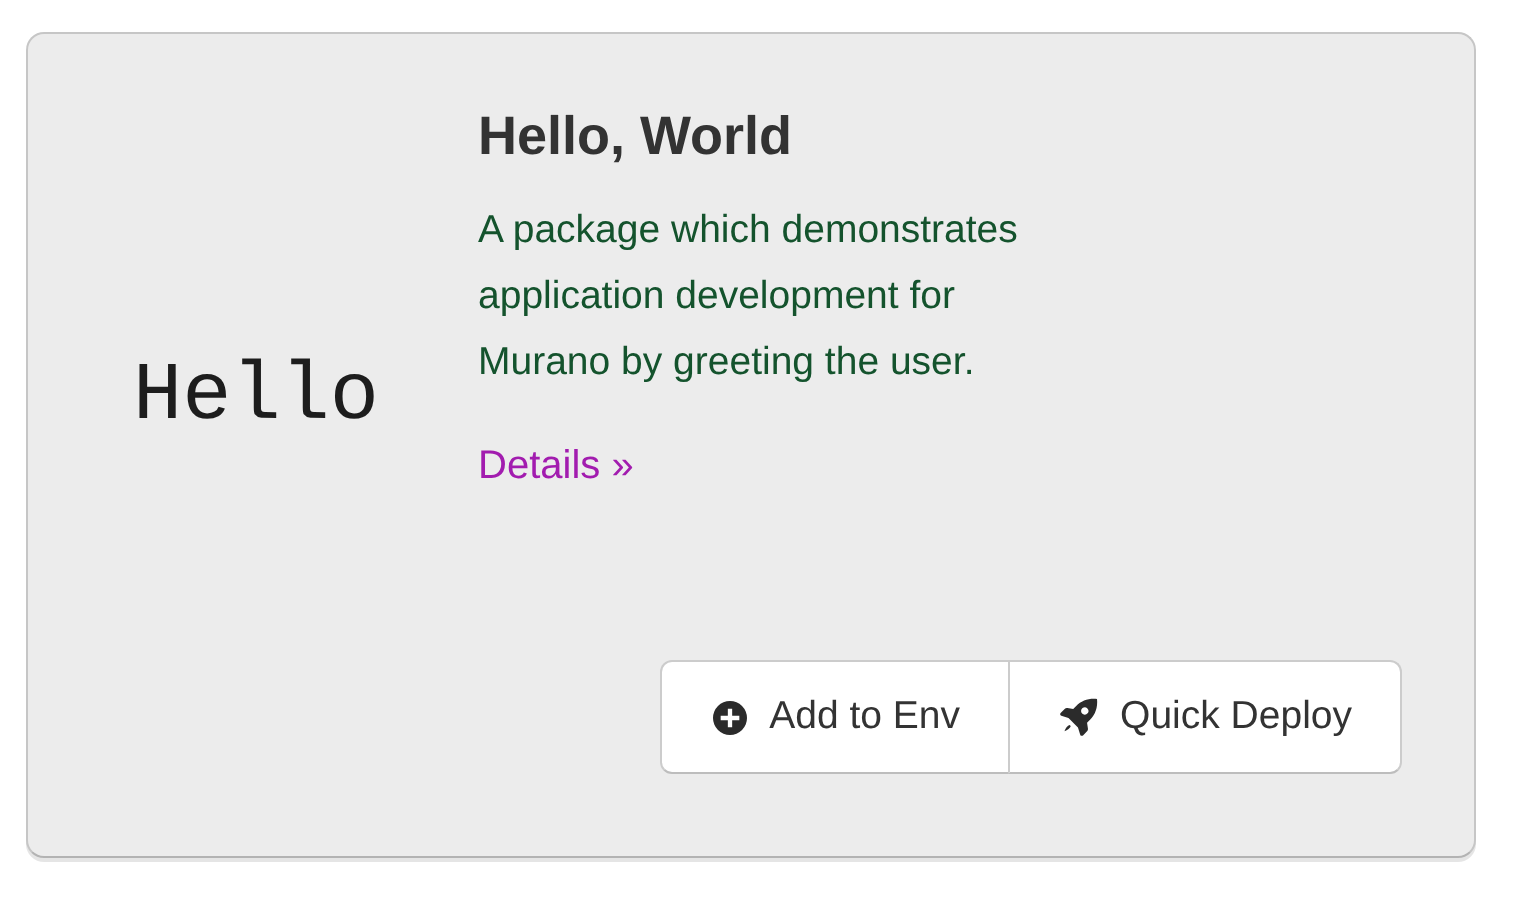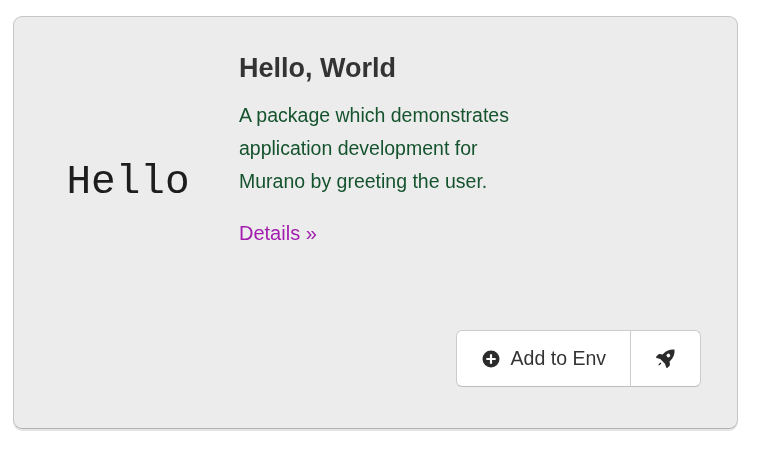--- a/index.html
+++ b/index.html
@@ -24,21 +24,21 @@
     box-sizing: border-box;
     background: #ececec;
     border: 1px solid #c6c6c6;
     border-bottom-color: #b3b3b3;
     border-radius: 9px;
     box-shadow: 0 2px 0 rgba(0,0,0,0.10);
   }
   .logo-col {
     position: absolute;
     left: 0;
-    top: 40px;
+    top: 57px;
     width: 228px;
     text-align: center;
     font-family: "Liberation Mono", monospace;
     font-size: 41px;
     line-height: 50px;
     color: #1d1d1d;
     letter-spacing: 0px;
     white-space: pre;
   }
   .content-col {
@@ -125,17 +125,18 @@
         </span>
         <span>Add to Env</span>
       </button>
       <button class="btn btn-right">
         <span class="icon">
           <svg viewBox="0 0 24 24" width="21" height="21" aria-hidden="true">
             <path fill-rule="evenodd" d="M22.3 1.7c-4.8-.5-8.9 1-11.9 4L8.7 7.4l-3.3-.5c-.6-.1-1.2.1-1.6.5L1.5 9.7c-.5.5-.3 1.4.4 1.6l4.1 1.3 5.4 5.4 1.3 4.1c.2.7 1.1.9 1.6.4l2.3-2.3c.4-.4.6-1 .5-1.6l-.5-3.3 1.7-1.7c3-3 4.5-7.1 4-11.9zM16.9 9.9a2.1 2.1 0 1 1-2.9-3 2.1 2.1 0 0 1 2.9 3z"></path>
             <path d="M7.3 17.2c-.3 1.1-1.9 2.5-3.6 2.9.4-1.7 1.8-3.3 2.9-3.6l.7.7z"></path>
           </svg>
         </span>
+        <span>Quick Deploy</span>
       </button>
     </div>
 
   </div>
 </div>
 
 </body></html>

